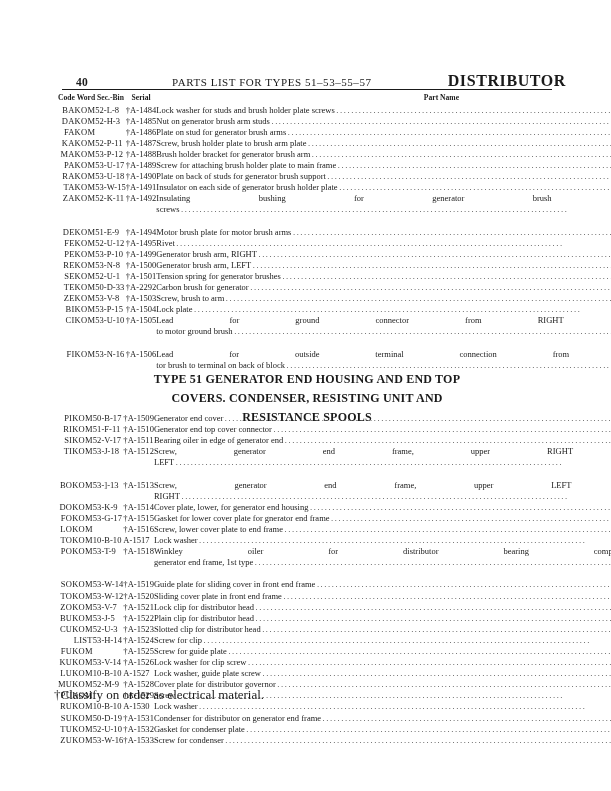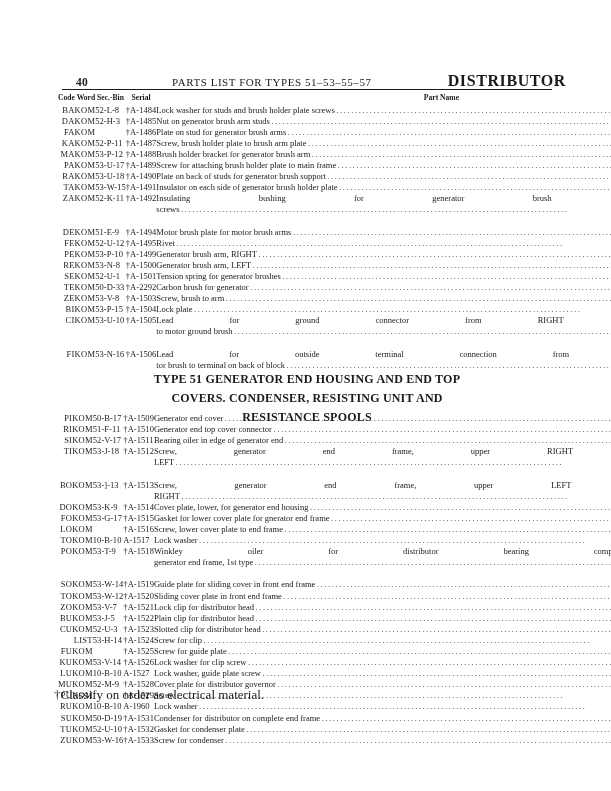--- a/index.html
+++ b/index.html
@@ -718,36 +718,36 @@
             <span class="nm">
               <span class="txt">Screw</span>
               <span class="dots"></span>
             </span>
           </td>
           <td class="cur"></td>
         </tr>
         <tr>
           <td class="code">RUKOM</td>
           <td class="sec">10-B-10</td>
-          <td class="ser">A-1960</td>
+          <td class="ser">A-1530</td>
           <td class="name">
             <span class="nm">
               <span class="txt">Lock washer</span>
               <span class="dots"></span>
             </span>
           </td>
           <td class="cur"></td>
         </tr>
         <tr>
           <td class="code">SUKOM</td>
           <td class="sec">50-D-19</td>
           <td class="ser">†A-1531</td>
           <td class="name">
             <span class="nm">
-              <span class="txt">Condenser for distributor on complete end frame</span>
+              <span class="txt">Condenser for distributor on generator end frame</span>
               <span class="dots"></span>
             </span>
           </td>
           <td class="cur"></td>
         </tr>
         <tr>
           <td class="code">TUKOM</td>
           <td class="sec">52-U-10</td>
           <td class="ser">†A-1532</td>
           <td class="name">

